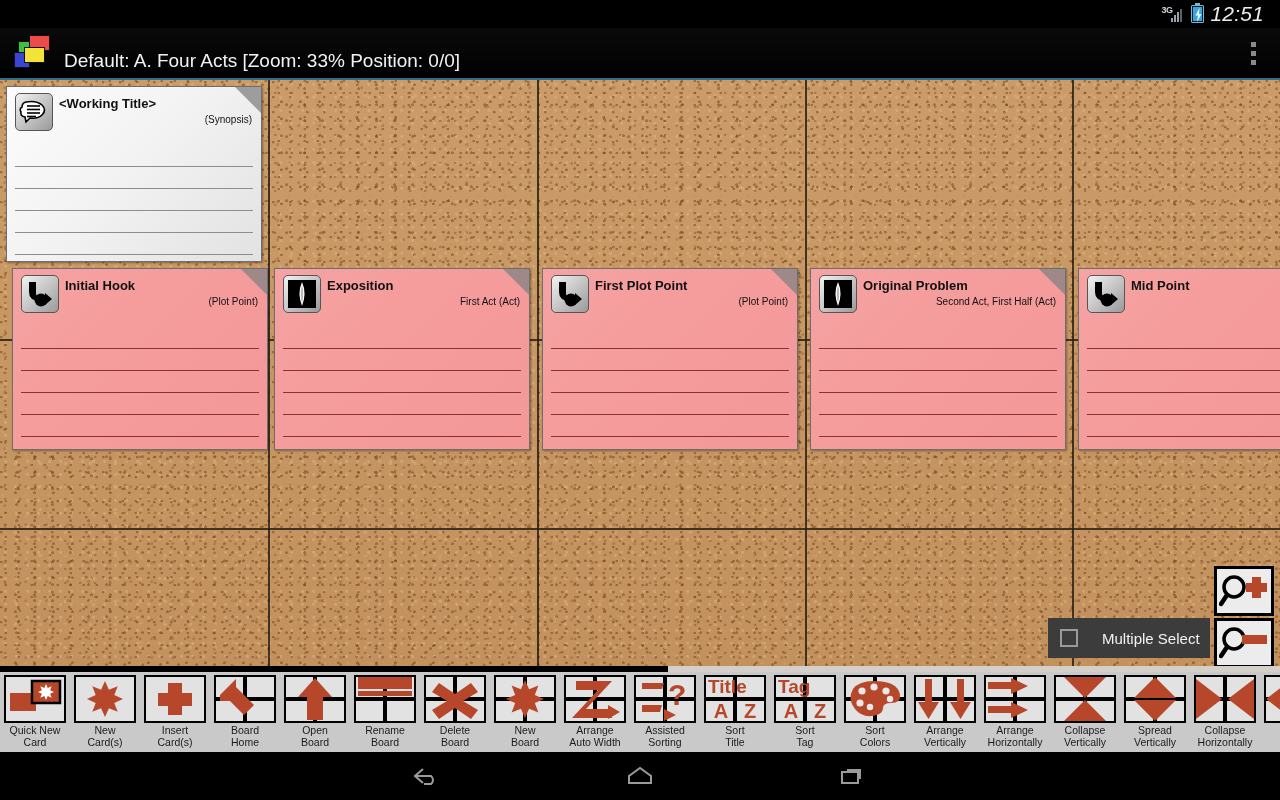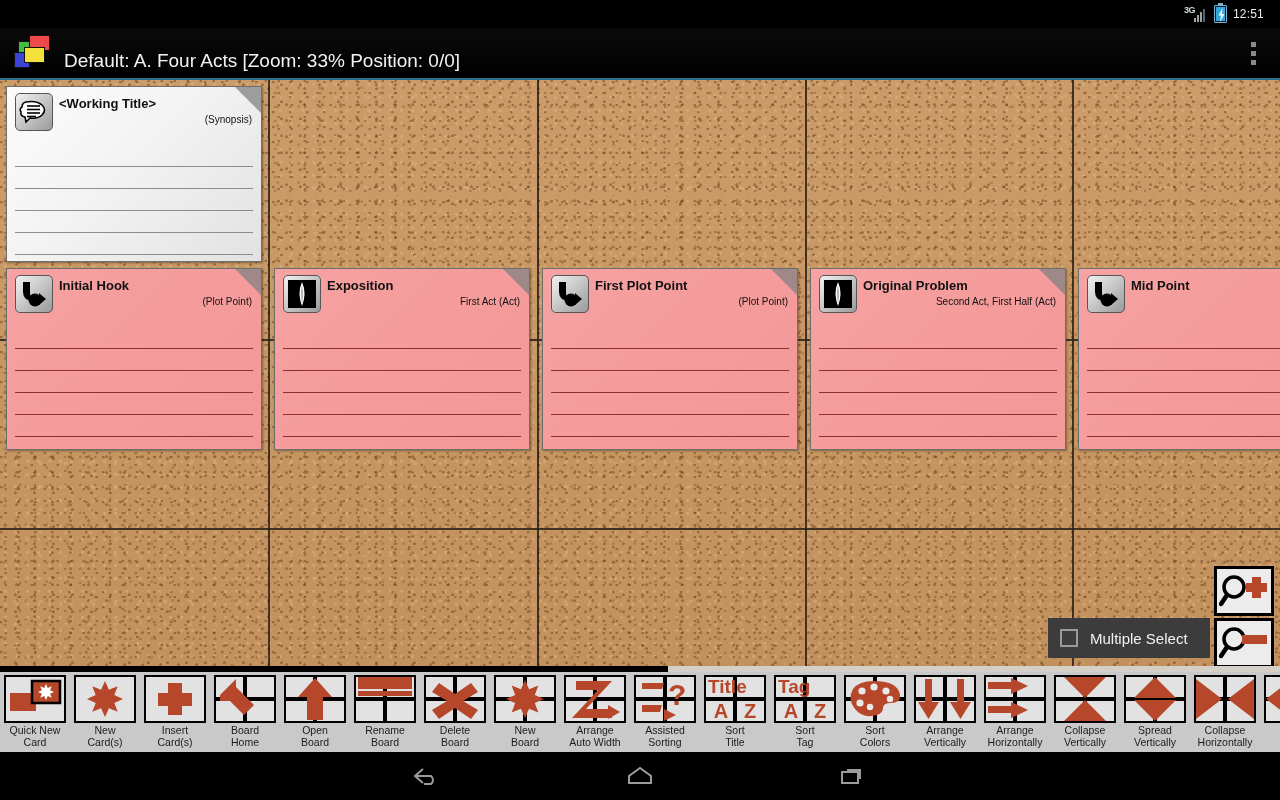--- a/index.html
+++ b/index.html
@@ -19,21 +19,21 @@
   .signal .bars i:nth-child(1){ left:0px;  width:2px; height:4px; }
   .signal .bars i:nth-child(2){ left:3px;  width:2px; height:7px; }
   .signal .bars i:nth-child(3){ left:6px;  width:2px; height:10px; }
   .signal .bars i:nth-child(4){ left:9px;  width:2px; height:13px; background:#5a6367;}
   .battery { position:relative; width:13px; height:18px; border:1.5px solid #7fb3cf;
              border-radius:1px; background:#0d1a20; }
   .battery:before { content:""; position:absolute; left:3px; top:-3px; width:5px;
                     height:2px; background:#7fb3cf; }
   .battery .fill { position:absolute; left:1px; right:1px; bottom:1px; top:1px;
                    background:#36a7dd; }
-  #clock { color:#e9edef; font-size:12px; letter-spacing:0.2px; }
+  #clock { color:#e9edef; font-size:21px; letter-spacing:0.2px;font-style:italic; }
 
   
   #actionbar { position:absolute; left:0; top:28px; width:1280px; height:52px;
                background:linear-gradient(#0a0a0a,#000); display:flex;
                align-items:center; border-bottom:2px solid #2d6d8f; }
   #applogo { position:relative; width:38px; height:36px; margin-left:14px; flex:none; }
   #applogo b { position:absolute; display:block; border:1px solid #111; }
   #applogo .sq-green  { left:4px;  top:6px;  width:16px; height:17px; background:#3fbf3f; }
   #applogo .sq-blue   { left:0px;  top:17px; width:16px; height:16px; background:#3b44d6; }
   #applogo .sq-red    { left:15px; top:0px;  width:21px; height:16px; background:#ef4a4a; }
@@ -86,21 +86,21 @@
   .card.pink .lines i { border-bottom:1px solid #8e3030; }
 
   
   #zoom-in, #zoom-out { position:absolute; width:60px; height:50px; right:6px;
                         background:#ececec; border:3px solid #000;
                         display:flex; align-items:center; justify-content:center; }
   #zoom-in  { top:486px; }
   #zoom-out { top:538px; }
   #multisel { position:absolute; right:70px; top:538px; width:162px; height:40px;
               background:#3c3c3c; display:flex; align-items:center; padding-left:12px;
-              gap:12px;margin-left:20px; }
+              gap:24px;margin-left:20px; }
   #multisel .chk { width:18px; height:18px; border:2px solid #9a9a9a; background:transparent; }
   #multisel span { color:#f2f2f2; font-size:15px; }
 
   
   #hscroll-track { position:absolute; left:0; top:666px; width:1280px; height:6px;
                    background:#d4d0c8; }
   #hscroll-thumb { position:absolute; left:0; top:666px; height:6px; background:#000; }
 
   
   #toolbar { position:absolute; left:0; top:672px; width:1280px; height:80px;
@@ -188,21 +188,21 @@
         </div>
         <div class="lines">
           <i></i>
           <i></i>
           <i></i>
           <i></i>
           <i></i>
           <i></i>
         </div>
       </div>
-      <div class="card pink" style="left: 6px; top: 188px; width: 256px; height: 182px;">
+      <div class="card pink" style="left: 12px; top: 188px; width: 256px; height: 182px;">
         <div class="dogear"></div>
         <div class="chead">
           <div class="cicon ico">
             <svg width="30" height="30" viewBox="0 0 30 30">
               <path d="M4 3 h7 v11 q0 4 4 4 h5 v-4 l7 6 l-7 6 v-4 h-5 q-11 0 -11 -9 z" fill="#000"></path>
               <circle cx="16" cy="21" r="6.5" fill="#000"></circle>
             </svg>
           </div>
           <div class="ctitle">Initial Hook</div>
           <div class="ctag">(Plot Point)</div>

